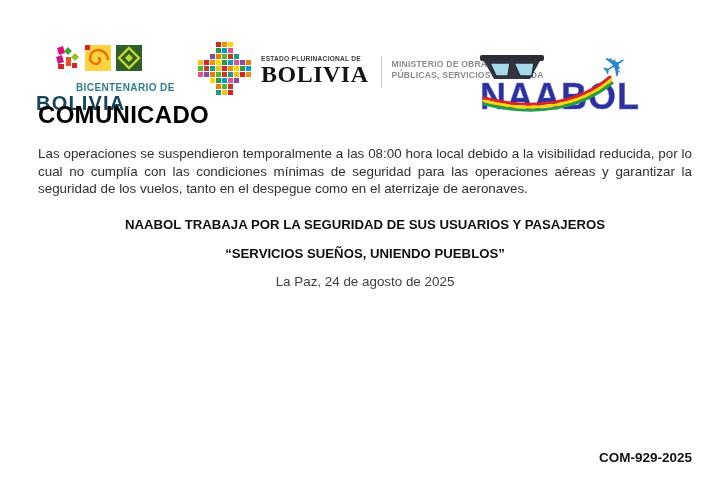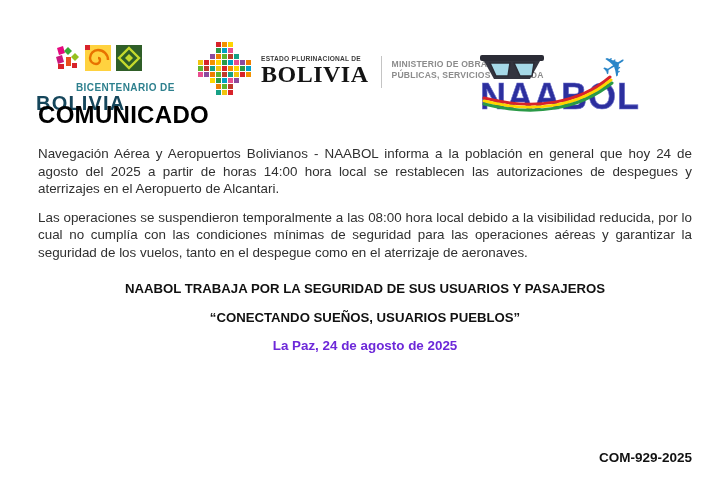--- a/index.html
+++ b/index.html
@@ -26,21 +26,21 @@
   .logo-naabol { position:absolute; left:480px; top:45px; }
 
   
   .doc-body { position:absolute; left:38px; right:34px; top:101px; color:#2e2e2e; }
   .doc-title { text-align:left; font-size:24px; font-weight:bold; color:#000; letter-spacing:0.3px; line-height:28px; margin:0 0 16px 0; }
   .doc-heading { font-size:13.9px; font-weight:bold; color:#111; line-height:18.5px; text-align:justify; margin:0 0 13px 0; letter-spacing:-0.1px; }
   .doc-paragraph { font-size:13.4px; line-height:17.6px; text-align:justify; margin:0 0 11px 0; color:#303030; }
   .doc-slogan { text-align:center; font-weight:bold; font-size:13.2px; color:#111; margin:0; }
   .slogan-1 { margin-top:19px; }
   .slogan-2 { margin-top:14px; }
-  .doc-date { text-align:center; font-weight:bold; font-size:13.4px; color:#6d28d9; }
+  .doc-date { text-align:center; font-weight:normal; font-size:13.4px; color:#404040; }
   .doc-code { position:absolute; right:34px; top:450px; font-weight:bold; font-size:13.5px; color:#111; }
 </style>
 </head>
 <body>
 
 <div class="page">
 
   <div class="logo-bicentenario">
     <div class="bicentenario-squares">
       <svg width="26" height="26" viewBox="0 0 26 26">
@@ -148,22 +148,21 @@
         <path d="M4,56 C55,69 100,61 131,35" stroke="#ffd500" stroke-width="3"></path>
         <path d="M4,59 C55,72 100,64 132,38" stroke="#2a9a47" stroke-width="3"></path>
       </g>
 
       <text x="122" y="30" font-family="DejaVu Sans, sans-serif" font-size="30" fill="#2a86c8" transform="rotate(-32 137 20)">✈</text>
     </svg>
   </div>
 
   <div class="doc-body">
     <h1 class="doc-title">COMUNICADO</h1>
-    <p class="doc-paragraph">Navegación Aérea y Aeropuertos Bolivianos - NAABOL informa a la población en general que hoy 24 de agosto del 2025 a partir de horas 14:00 hora local se restablecen las autorizaciones de despegues y aterrizajes en el Aeropuerto de Alcantari.</p>
     <p class="doc-paragraph">Las operaciones se suspendieron temporalmente a las 08:00 hora local debido a la visibilidad reducida, por lo cual no cumplía con las condiciones mínimas de seguridad para las operaciones aéreas y garantizar la seguridad de los vuelos, tanto en el despegue como en el aterrizaje de aeronaves.</p>
     <p class="doc-slogan slogan-1">NAABOL TRABAJA POR LA SEGURIDAD DE SUS USUARIOS Y PASAJEROS</p>
-    <p class="doc-slogan slogan-2">“CONECTANDO SUEÑOS, USUARIOS PUEBLOS”</p>
+    <p class="doc-slogan slogan-2">“SERVICIOS SUEÑOS, UNIENDO PUEBLOS”</p>
     <p class="doc-date">La Paz, 24 de agosto de 2025</p>
   </div>
 
   <div class="doc-code">COM-929-2025</div>
 
 </div>
 
 </body></html>

